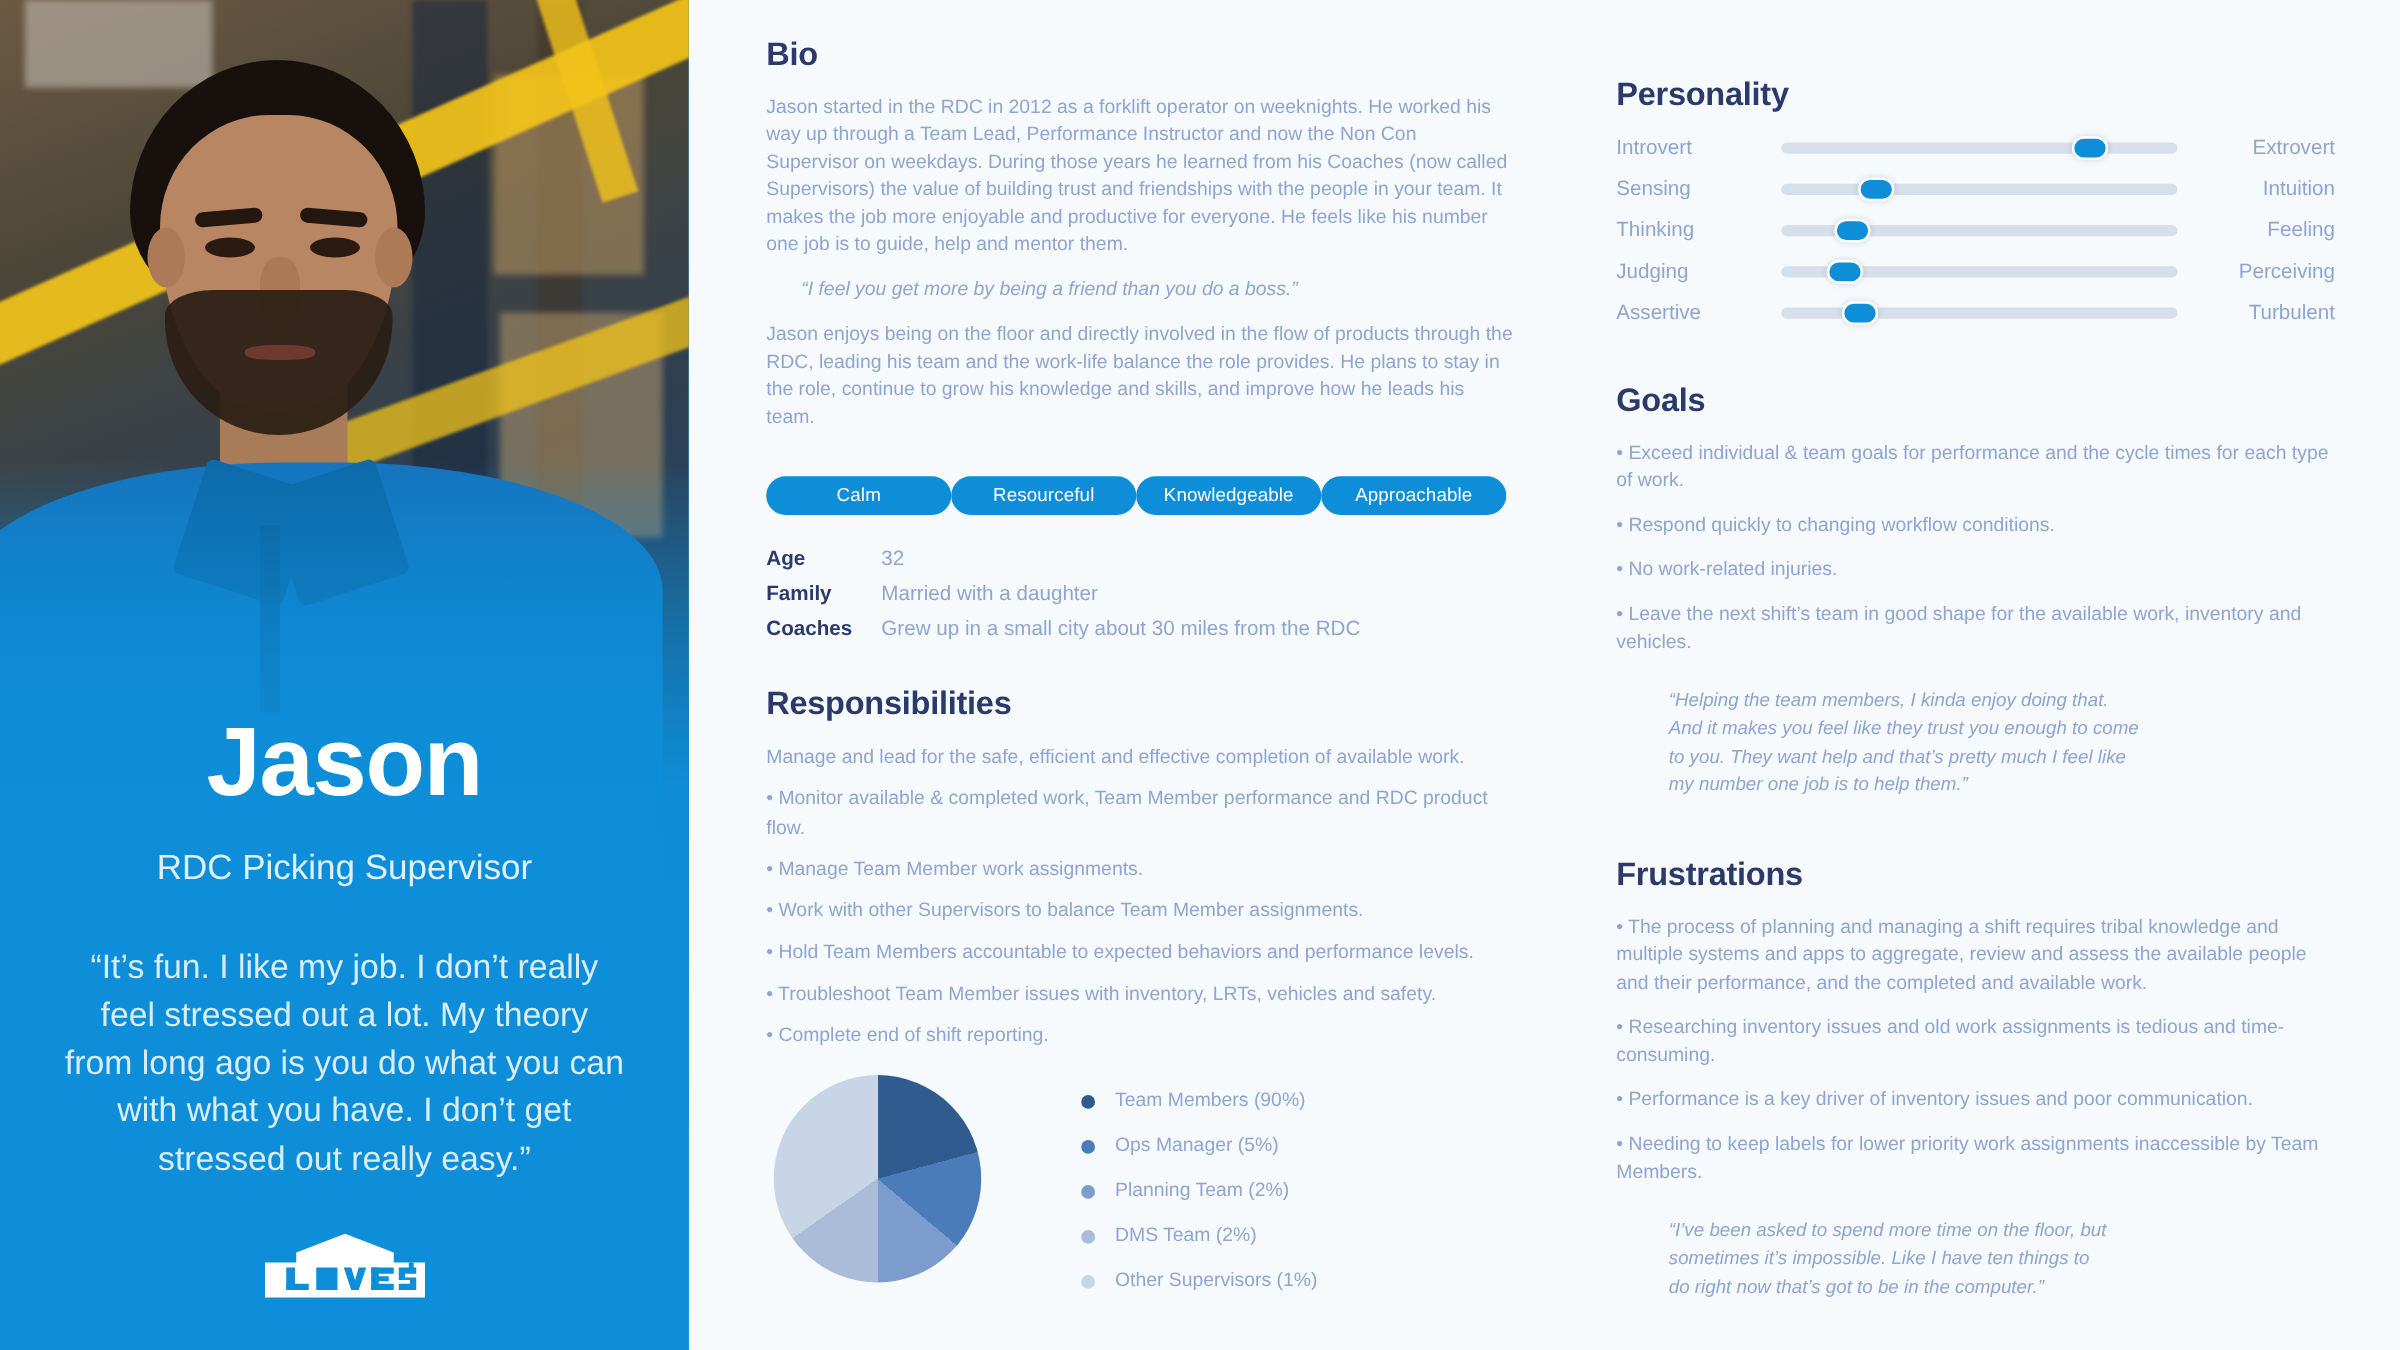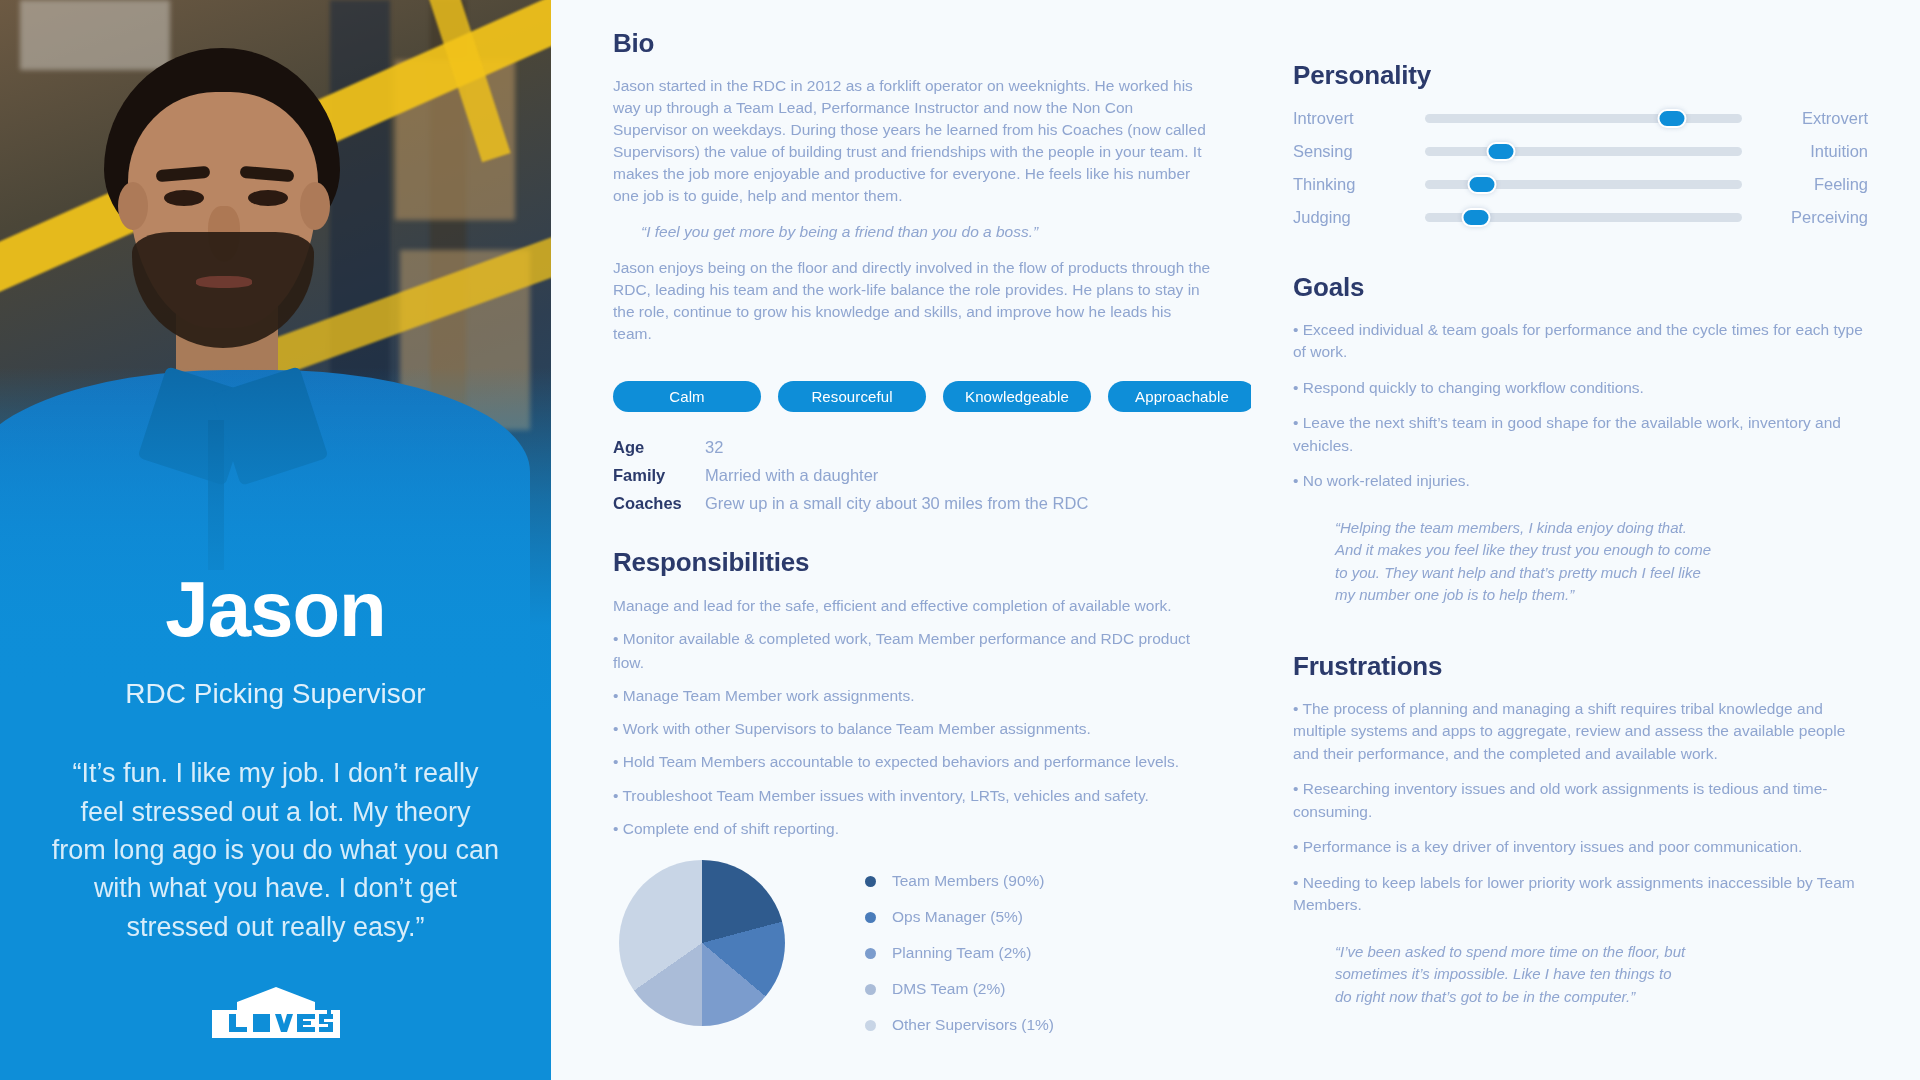--- a/index.html
+++ b/index.html
@@ -115,21 +115,21 @@
     font-size: 26px; font-weight: 700; color: #2b3a6b; margin-bottom: 16px;
     letter-spacing: -.2px;
   }
   .body-text {
     font-size: 15.5px; line-height: 1.42; color: #8fa5d0;
   }
   .bio-para { margin-bottom: 16px; }
   .bio-quote {
     font-style: italic; font-size: 15.5px; color: #8fa5d0; margin: 0 0 16px 28px;
   }
-  .tags-row { display: flex; gap: 17px; margin: 36px 0 26px; }
+  .tags-row { display: flex; margin: 36px 0 26px; }
   .tag {
     background: #0e8ed8; color: #fff; border-radius: 40px;
     font-size: 15px; padding: 7px 0; text-align: center; min-width: 148px;
     letter-spacing: .1px;
   }
   .facts { margin-bottom: 34px; }
   .fact-row { display: flex; margin-bottom: 9px; font-size: 16.5px; align-items: baseline; }
   .fact-label { width: 92px; font-weight: 700; color: #2b3a6b; flex: 0 0 92px; }
   .fact-value { color: #8fa5d0; }
   .resp-intro { font-size: 15.5px; color: #8fa5d0; margin-bottom: 10px; line-height: 1.5; }
@@ -329,27 +329,35 @@
           <div class="pers-right">Feeling</div>
         </div>
         <div class="pers-row">
           <div class="pers-left">Judging</div>
           <div class="pers-track-wrap">
             <div class="pers-track"></div>
             <div class="pers-thumb" style="left: 16%;"></div>
           </div>
           <div class="pers-right">Perceiving</div>
         </div>
+        <div class="pers-row">
+          <div class="pers-left">Assertive</div>
+          <div class="pers-track-wrap">
+            <div class="pers-track"></div>
+            <div class="pers-thumb" style="left: 20%;"></div>
+          </div>
+          <div class="pers-right">Turbulent</div>
+        </div>
       </div>
 
     <h2 class="section-title mt-goals">Goals</h2>
     <p class="goal-item">• Exceed individual &amp; team goals for performance and the cycle times for each type of work.</p>
     <p class="goal-item">• Respond quickly to changing workflow conditions.</p>
+    <p class="goal-item">• No work-related injuries.</p>
     <p class="goal-item">• Leave the next shift’s team in good shape for the available work, inventory and vehicles.</p>
-    <p class="goal-item">• No work-related injuries.</p>
     <p class="side-quote">“Helping the team members, I kinda enjoy doing that.
 And it makes you feel like they trust you enough to come
 to you.  They want help and that’s pretty much I feel like
 my number one job is to help them.”</p>
 
     <h2 class="section-title mt-frus">Frustrations</h2>
     <p class="frus-item">• The process of planning and managing a shift requires tribal knowledge and multiple systems and apps to aggregate, review and assess the available people and their performance, and the completed and available work.</p>
     <p class="frus-item">• Researching inventory issues and old work assignments is tedious and time-consuming.</p>
     <p class="frus-item">• Performance is a key driver of inventory issues and poor communication.</p>
     <p class="frus-item">• Needing to keep labels for lower priority work assignments inaccessible by Team Members.</p>

